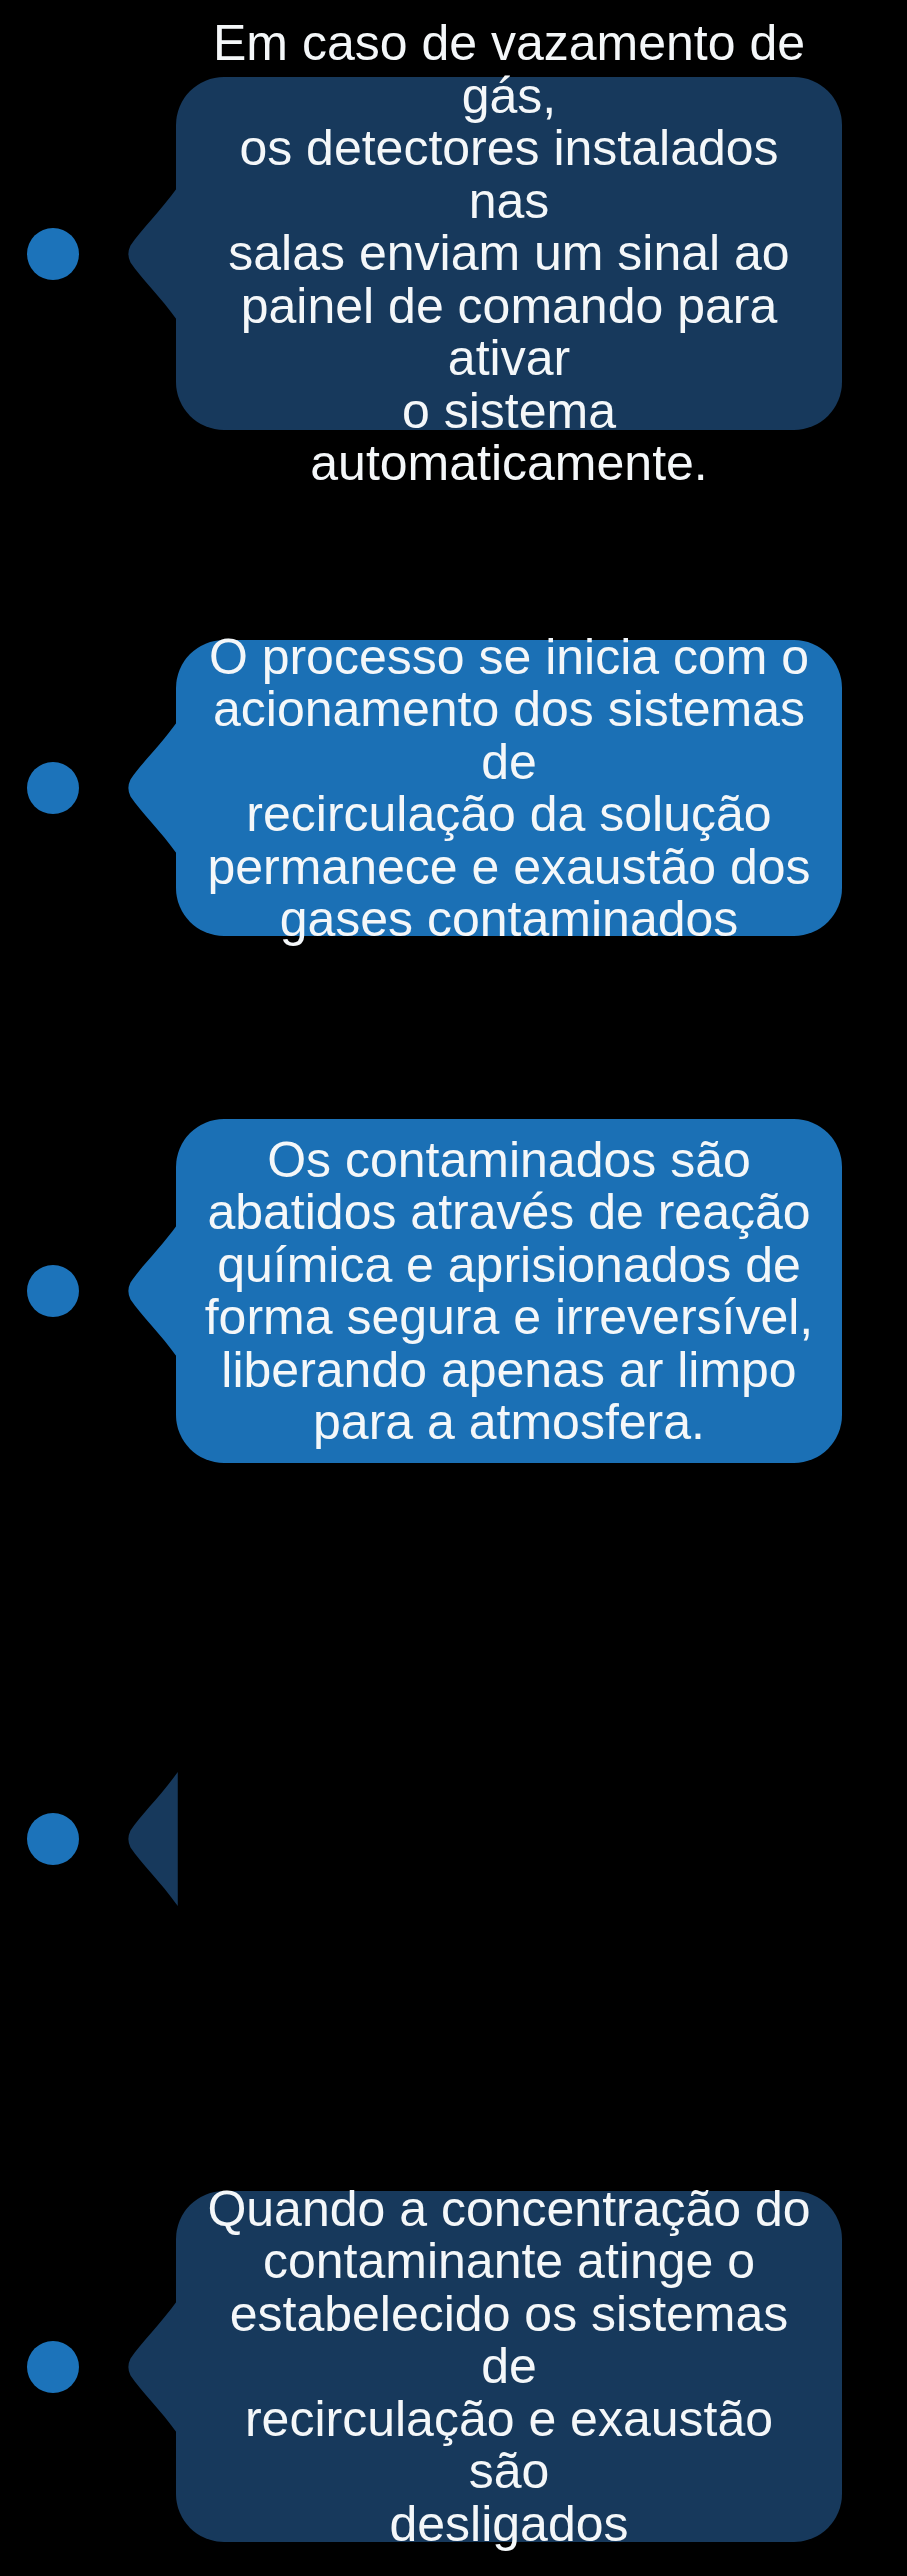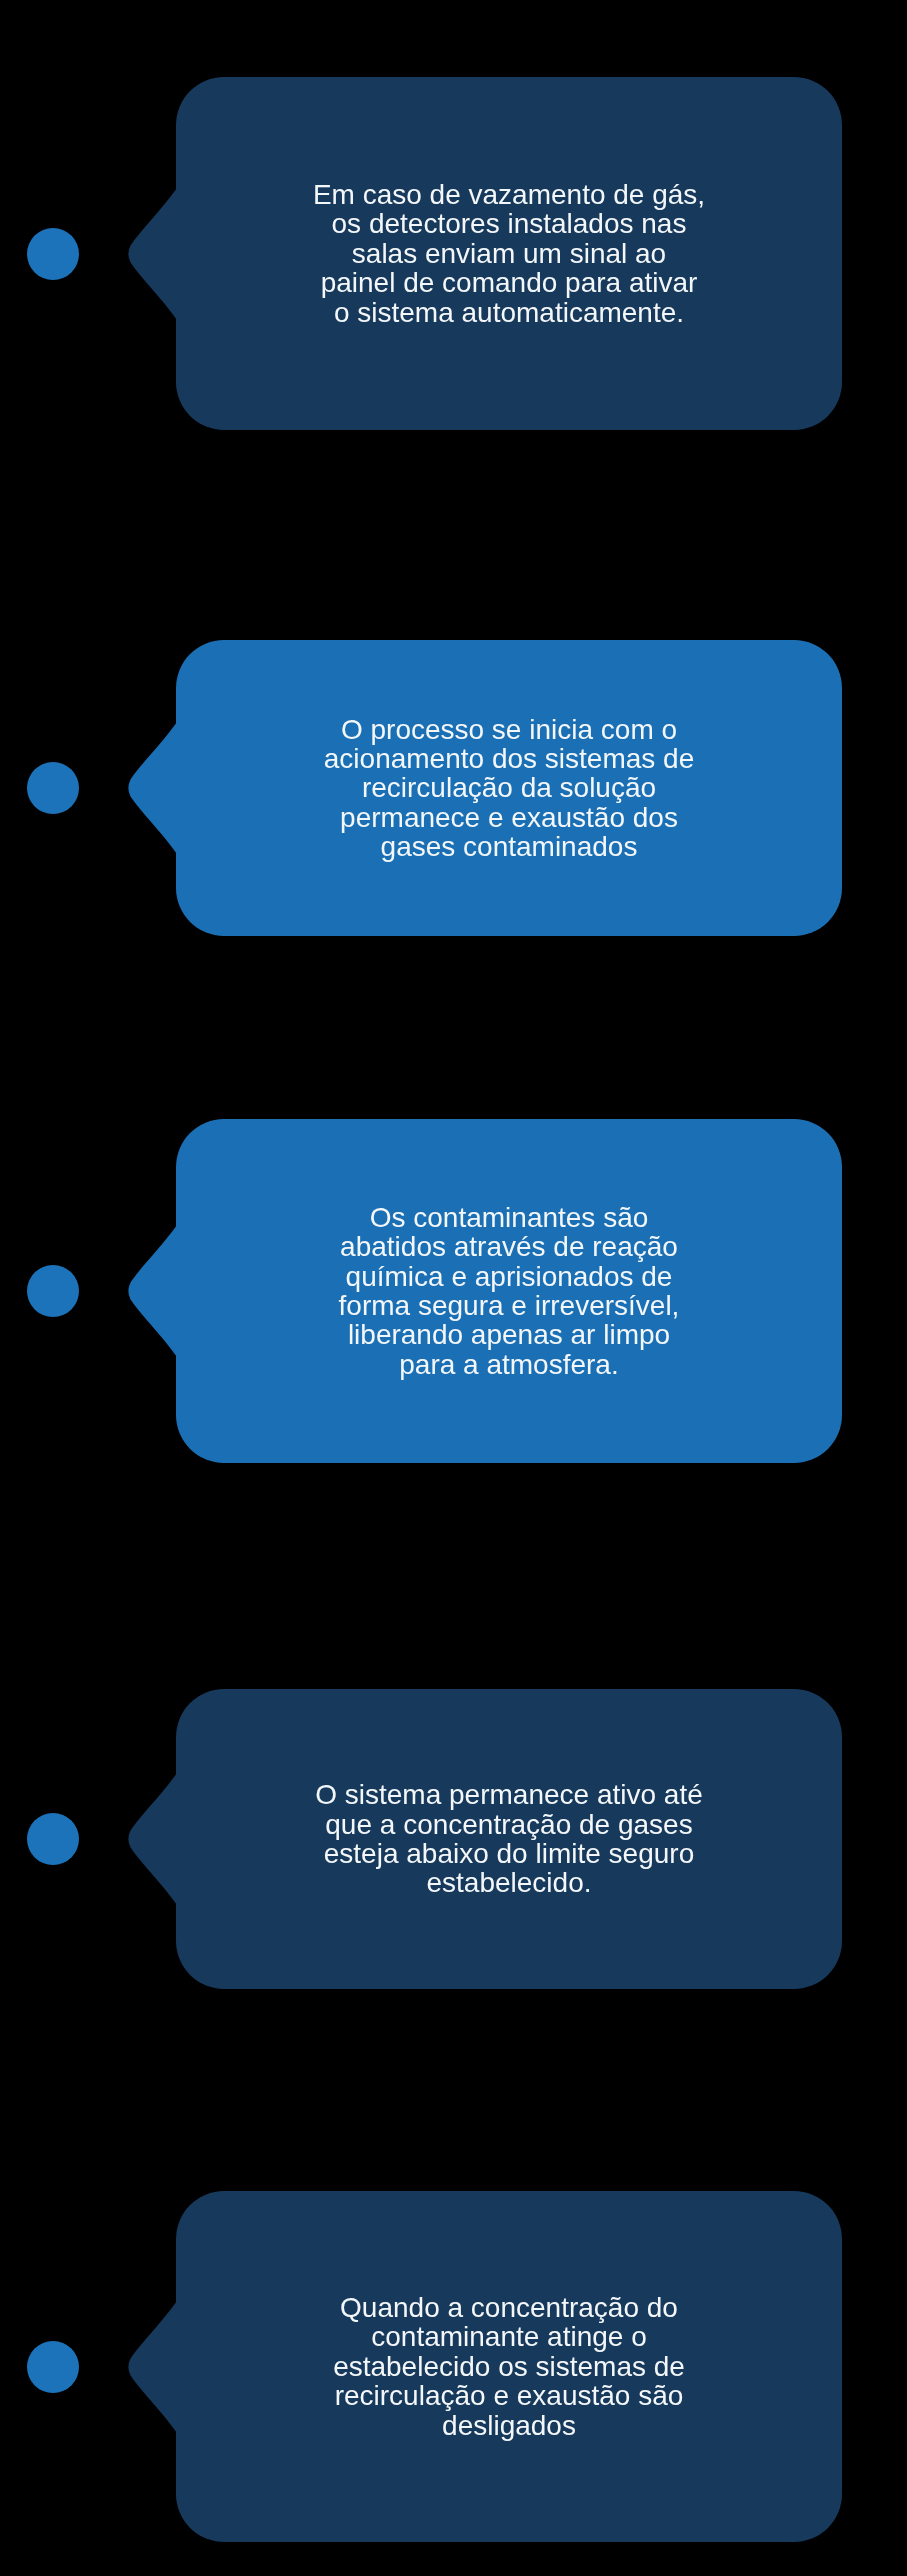--- a/index.html
+++ b/index.html
@@ -62,21 +62,21 @@
   }
   .step[data-variant="dark"]  .bubble { background: var(--dark); }
   .step[data-variant="light"] .bubble { background: var(--light); }
   .step[data-variant="dark"]  .tail path { fill: var(--dark); }
   .step[data-variant="light"] .tail path { fill: var(--light); }
 
   .bubble-text {
     white-space: pre-line;
     text-align: center;
     color: var(--text);
-    font-size: 28px;
+    font-size: 50px;
     line-height: 1.05;
     font-weight: 400;
     width: 100%;
     padding: 0 24px;
     box-sizing: border-box;
   }
 </style>
 </head>
 <body>
 
@@ -109,40 +109,34 @@
 gases contaminados</div>
     </div>
   </div>
 
   <div class="step" id="step-3" data-variant="light">
     <span class="dot"></span>
     <svg class="tail" viewBox="0 0 60 156" aria-hidden="true">
       <path d="M60 0 C40 28 17 50 5 68 Q0 78 5 88 C17 106 40 128 60 156 Z"></path>
     </svg>
     <div class="bubble">
-      <div class="bubble-text">Os contaminantes são
+      <div class="bubble-text">Os contaminados são
 abatidos através de reação
 química e aprisionados de
 forma segura e irreversível,
 liberando apenas ar limpo
 para a atmosfera.</div>
     </div>
   </div>
 
   <div class="step" id="step-4" data-variant="dark">
     <span class="dot"></span>
     <svg class="tail" viewBox="0 0 60 156" aria-hidden="true">
       <path d="M60 0 C40 28 17 50 5 68 Q0 78 5 88 C17 106 40 128 60 156 Z"></path>
     </svg>
-    <div class="bubble">
-      <div class="bubble-text">O sistema permanece ativo até
-que a concentração de gases
-esteja abaixo do limite seguro
-estabelecido.</div>
-    </div>
   </div>
 
   <div class="step" id="step-5" data-variant="dark">
     <span class="dot"></span>
     <svg class="tail" viewBox="0 0 60 156" aria-hidden="true">
       <path d="M60 0 C40 28 17 50 5 68 Q0 78 5 88 C17 106 40 128 60 156 Z"></path>
     </svg>
     <div class="bubble">
       <div class="bubble-text">Quando a concentração do
 contaminante atinge o

